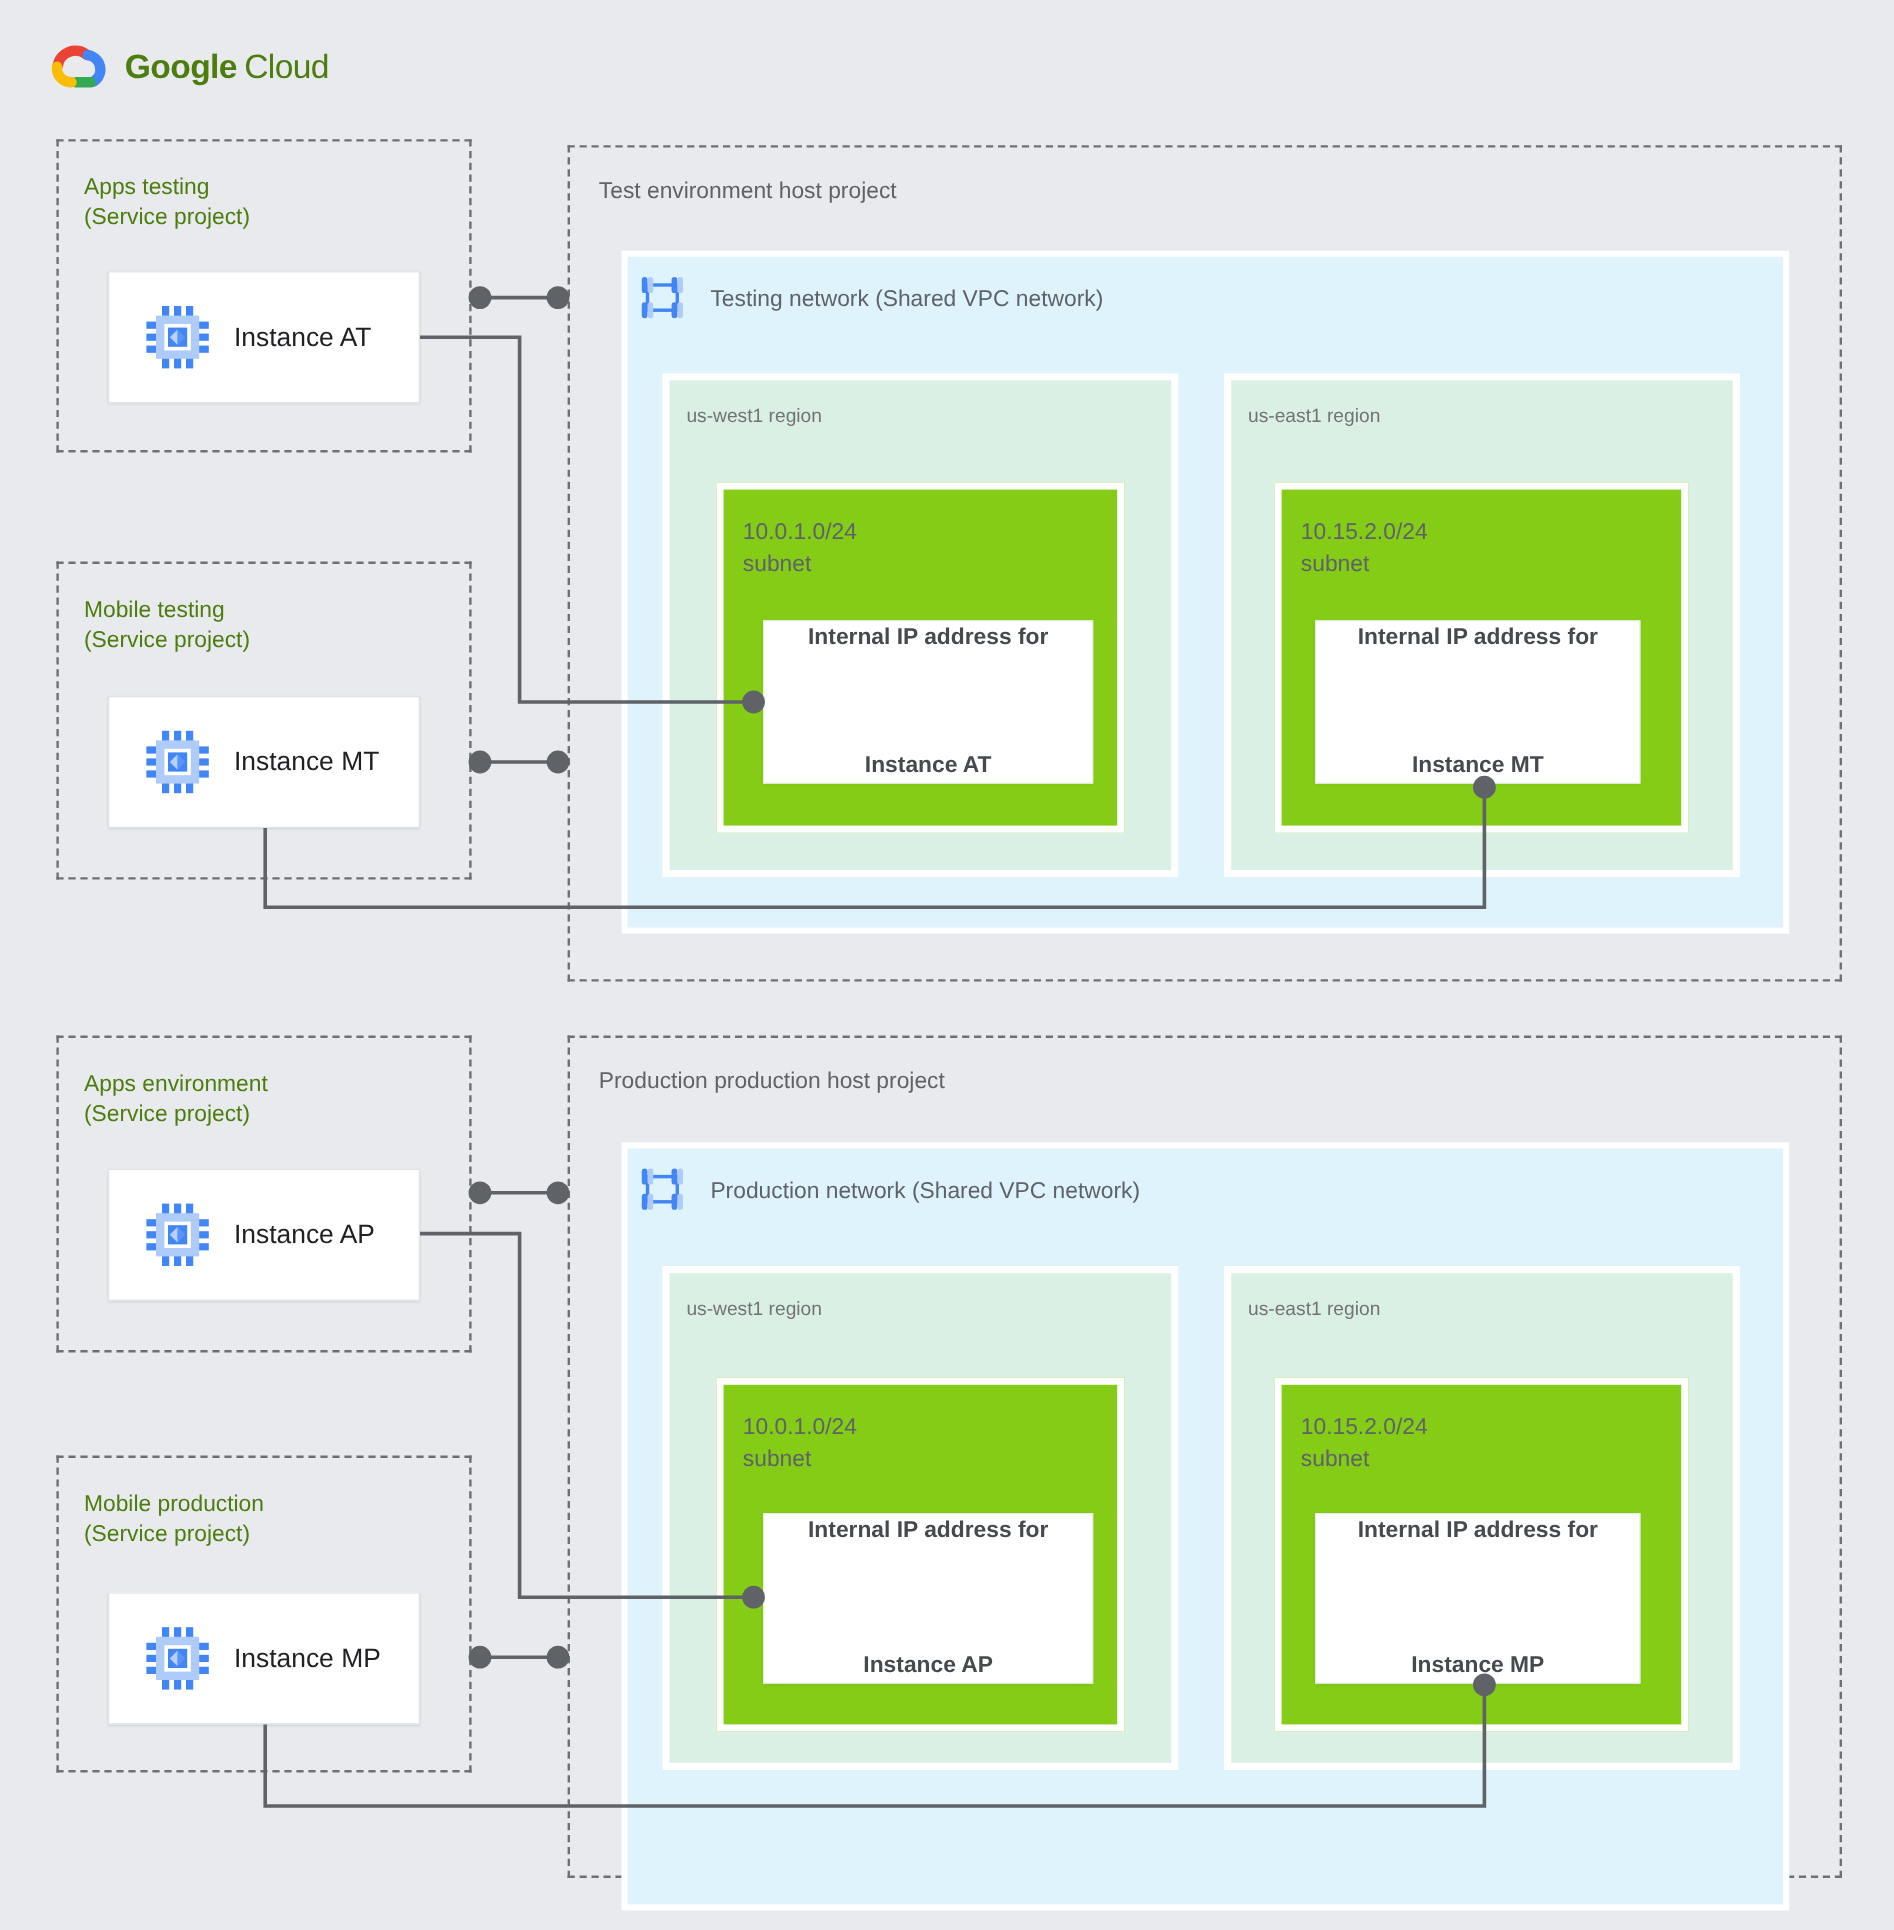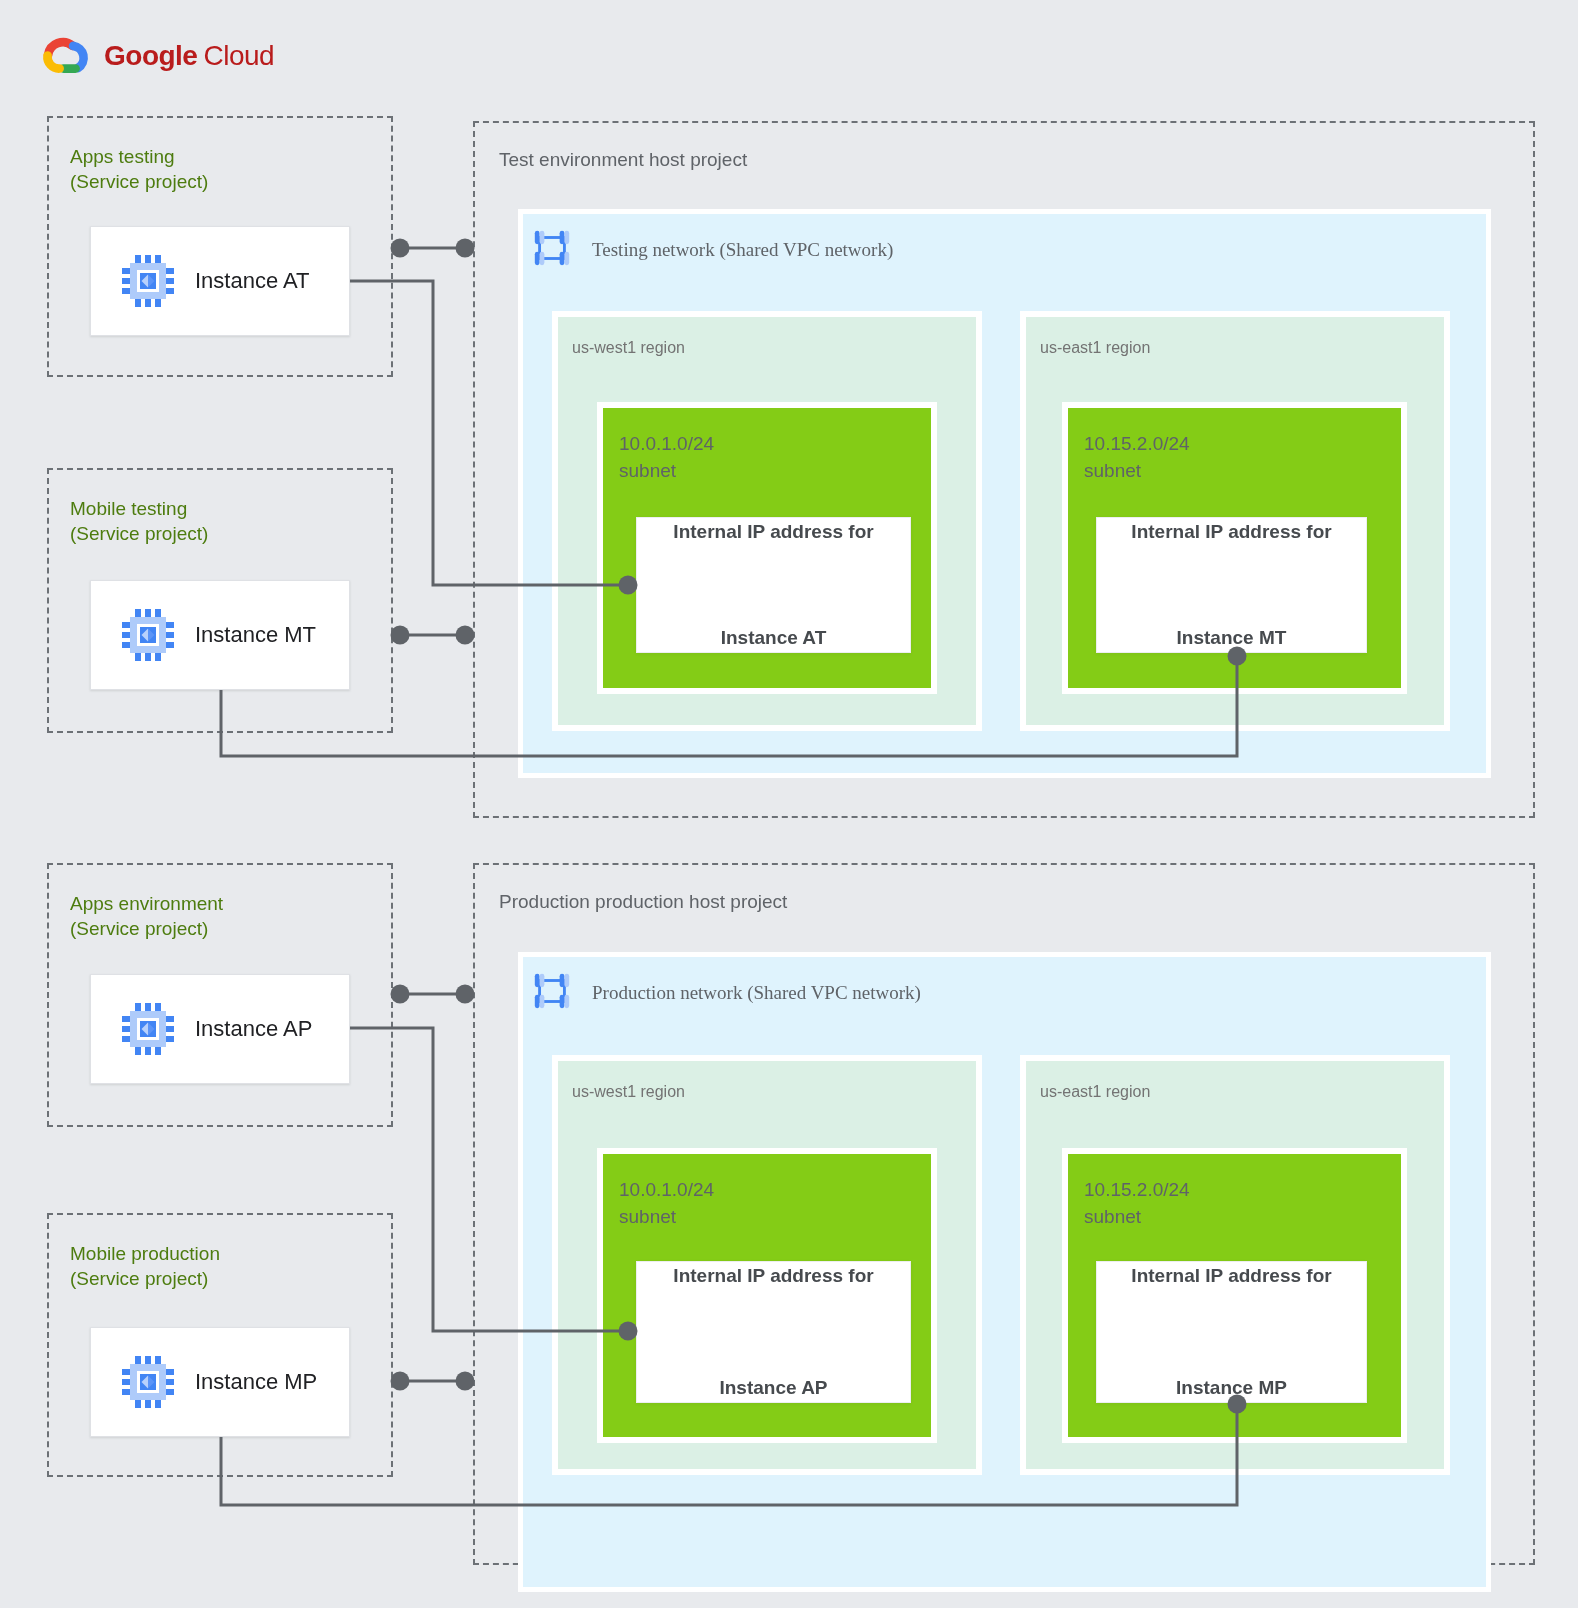--- a/index.html
+++ b/index.html
@@ -4,42 +4,42 @@
 <style>
   html,body{margin:0;padding:0;background:#e8eaed;}
   .canvas{
     position:relative;width:1578px;height:1608px;background:#e8eaed;
     font-family:"Liberation Sans",sans-serif;overflow:hidden;
   }
   .abs{position:absolute;}
 
   
   .logo{display:flex;align-items:center;gap:14px;}
-  .logo-text{font-size:28px;color:#b91c1c;letter-spacing:-0.5px;white-space:nowrap;}
+  .logo-text{font-size:28px;color:#4d7c0f;letter-spacing:-0.5px;white-space:nowrap;}
   .logo-text .g{font-weight:bold;}
   .logo-text .c{font-weight:normal;margin-left:6px;}
 
   
   .dashed{border:2px dashed #6c7176;box-sizing:border-box;}
   .sp-title{position:absolute;left:21px;top:26px;font-size:19px;color:#4d7c0f;line-height:1.32;}
   .host-title{position:absolute;left:24px;top:26px;font-size:19px;color:#5f6368;}
 
   
   .card{
     background:#fff;border:1px solid #dfe1e5;box-sizing:border-box;
     box-shadow:0 1px 2px rgba(60,64,67,.15);
     display:flex;align-items:center;
   }
   .card .chip{margin-left:30px;flex:0 0 auto;display:flex;}
   .card .card-label{margin-left:20px;font-size:22px;color:#202124;white-space:nowrap;}
 
   
   .net{background:#dff3fd;border:5px solid #fff;box-sizing:border-box;}
   .net-head{position:absolute;left:8px;top:14px;display:flex;align-items:center;height:44px;}
-  .net-label{margin-left:19px;font-size:19px;color:#5f6368;white-space:nowrap;font-family:Liberation Serif, serif;}
+  .net-label{margin-left:19px;font-size:19px;color:#5f6368;white-space:nowrap;}
 
   
   .region{background:#dbf0e5;border:6px solid #fff;box-sizing:border-box;}
   .region-label{position:absolute;left:14px;top:22px;font-size:16px;color:#737373;white-space:nowrap;}
 
   
   .subnet{background:#84cc16;border:6px solid #fff;box-sizing:border-box;}
   .subnet-label{position:absolute;left:16px;top:23px;font-size:19px;color:#5f6368;line-height:1.42;}
 
   

